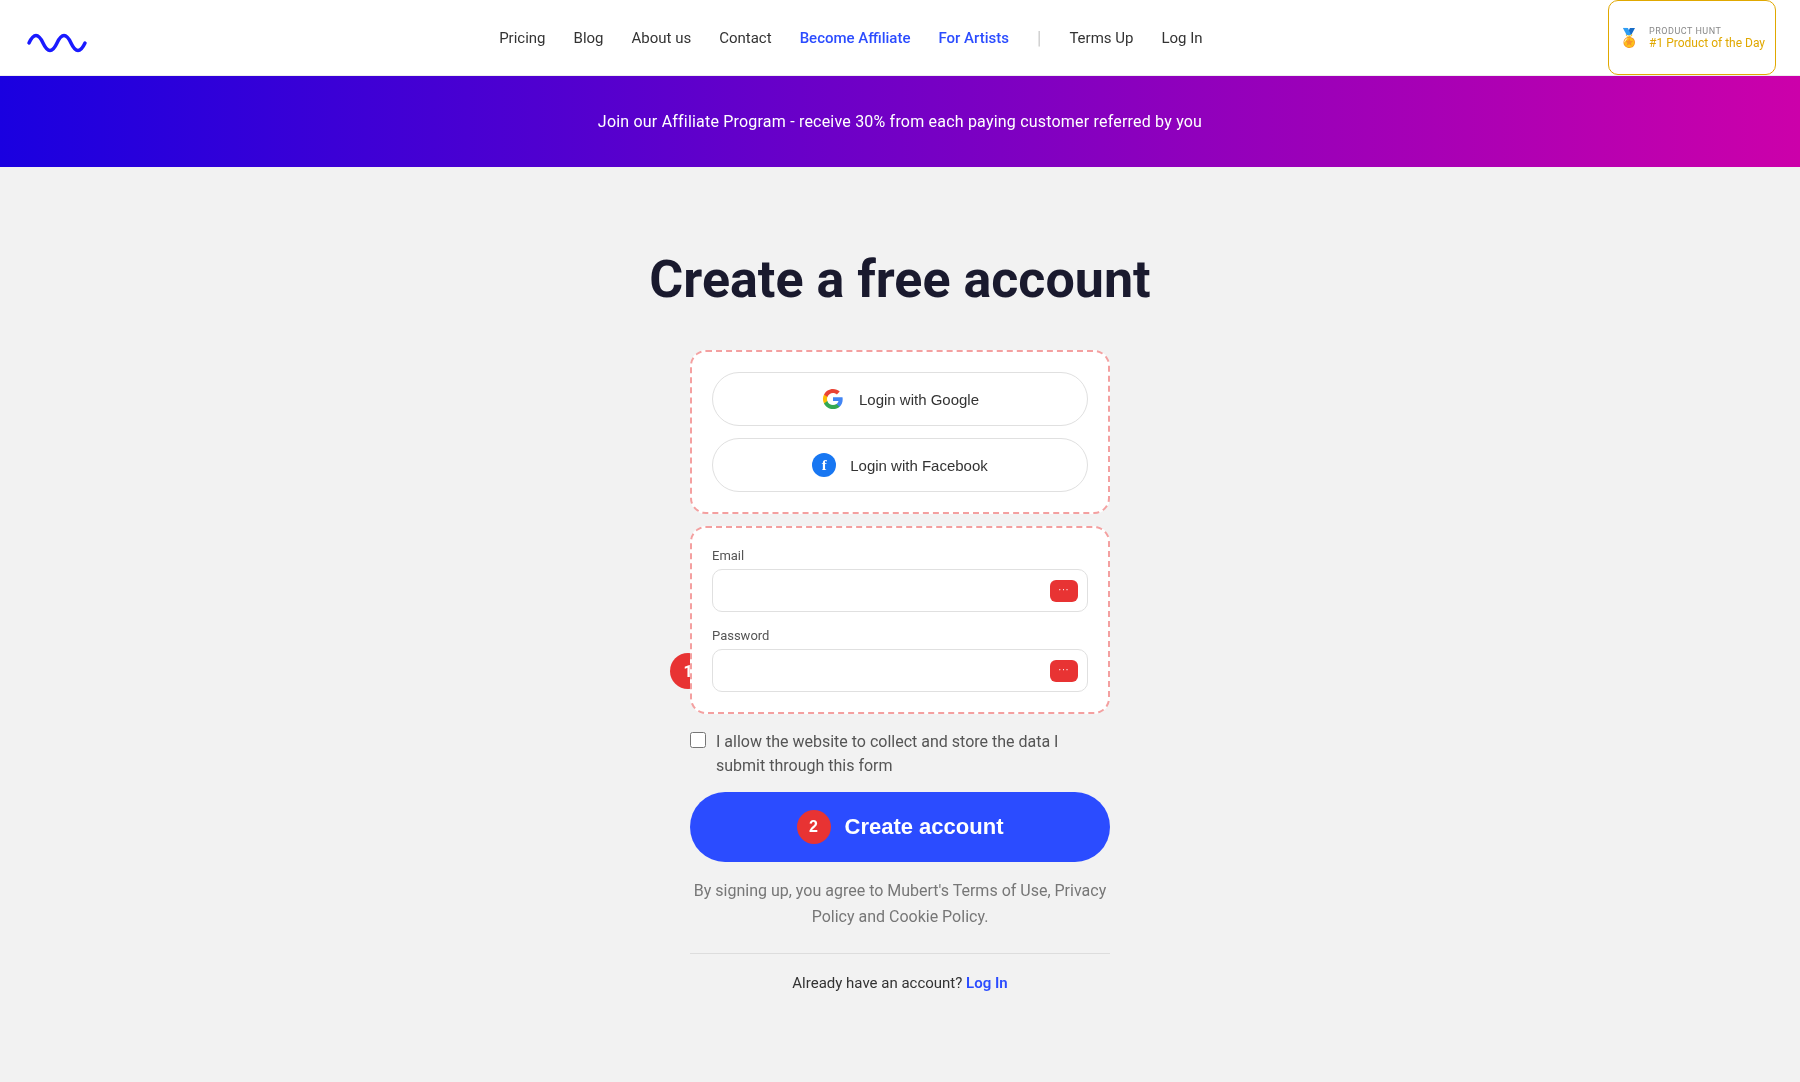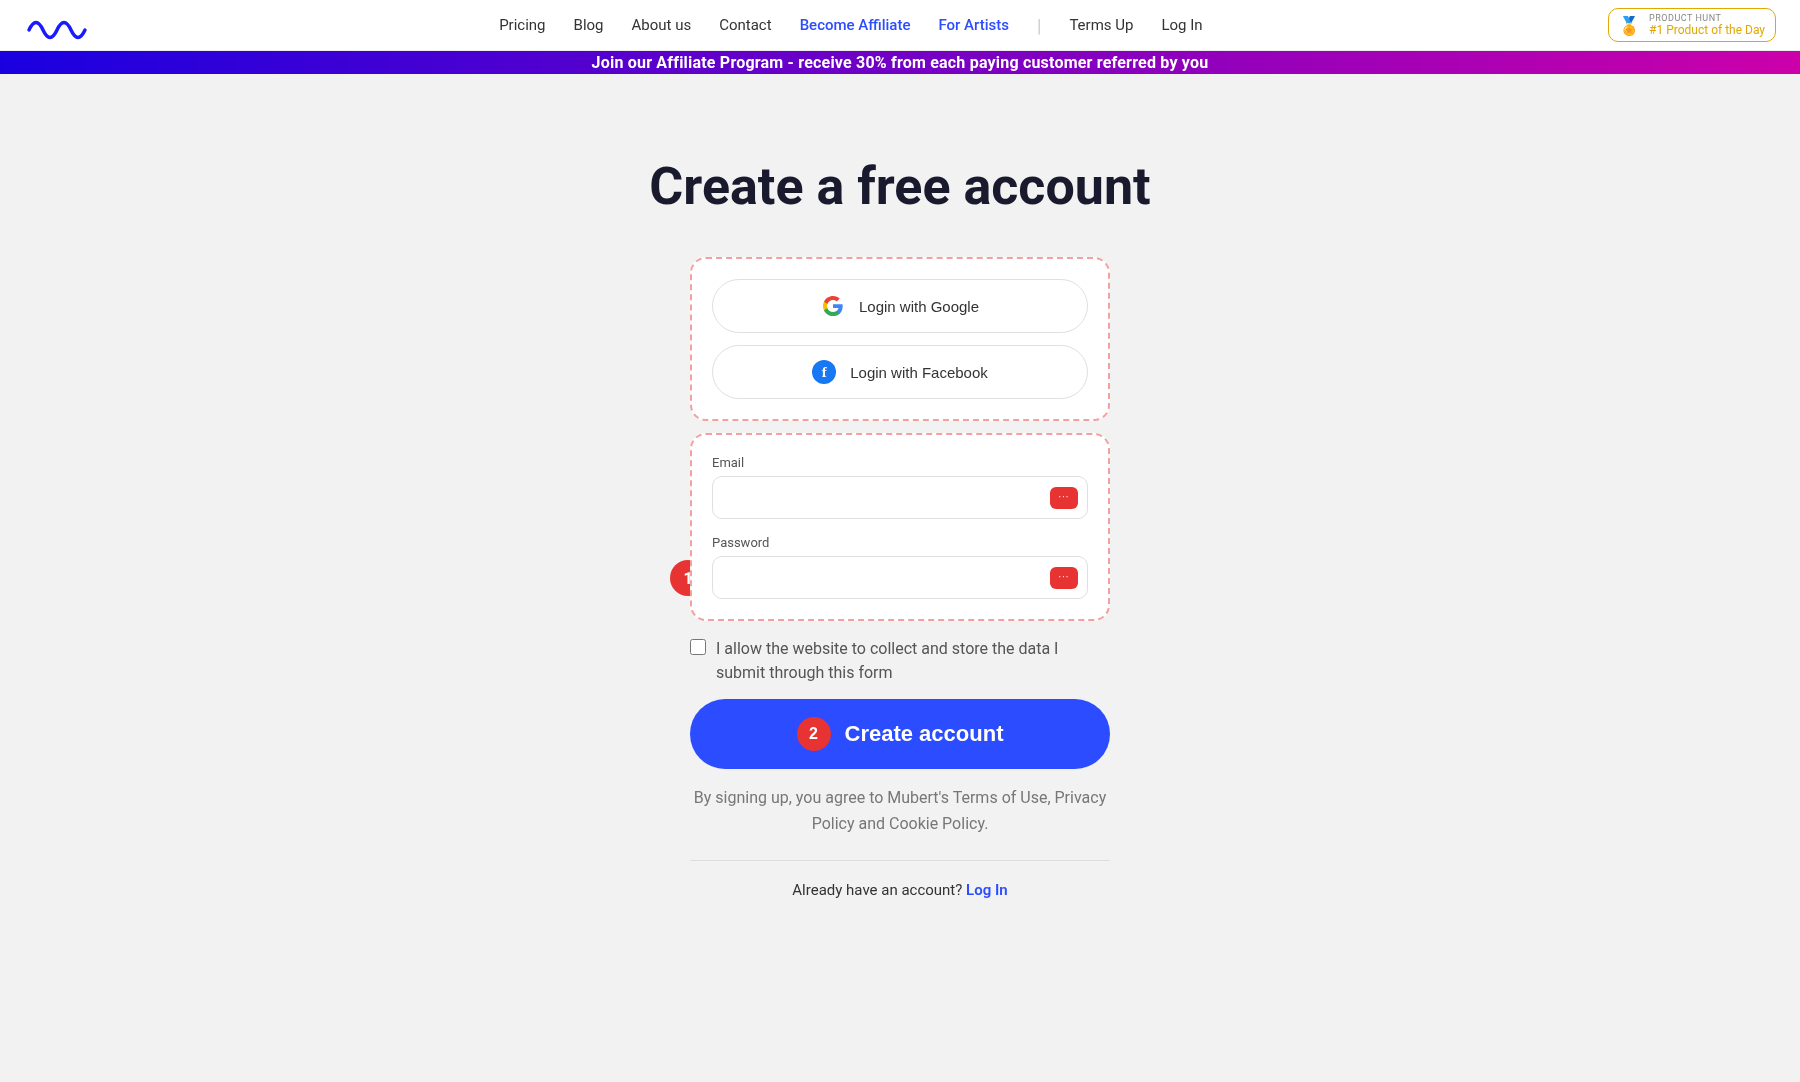--- a/index.html
+++ b/index.html
@@ -1,23 +1,22 @@
 <!DOCTYPE html>
 <html><head>
   <meta charset="utf-8">
   <style>
     * { box-sizing: border-box; margin: 0; padding: 0; }
     body { font-family: -apple-system, BlinkMacSystemFont, 'Segoe UI', Roboto, sans-serif; background: #f2f2f2; min-height: 100vh; }
 
     
     .navbar {
       background: #fff;
-      height: 51px;
-      display: flex;
-      align-items: center;
+      height: 76px;
+      display: flex;
       justify-content: space-between;
       padding: 0 24px;
       border-bottom: 1px solid #eee;
       position: relative;
       z-index: 10;
     }
     .nav-logo {
       display: flex;
       align-items: center;
     }
@@ -76,23 +75,23 @@
       font-size: 12px;
       font-weight: 400;
       color: #e0a800;
     }
 
     
     .banner {
       background: linear-gradient(90deg, #1a00e0 0%, #cc00aa 100%);
       color: #fff;
       text-align: center;
-      padding: 2px;
+      padding: 36px;
       font-size: 16px;
-      font-weight: 700;
+      font-weight: 400;
       letter-spacing: 0.2px;
     }
 
     
     .main {
       display: flex;
       flex-direction: column;
       align-items: center;
       padding: 82px 20px 80px;
     }

